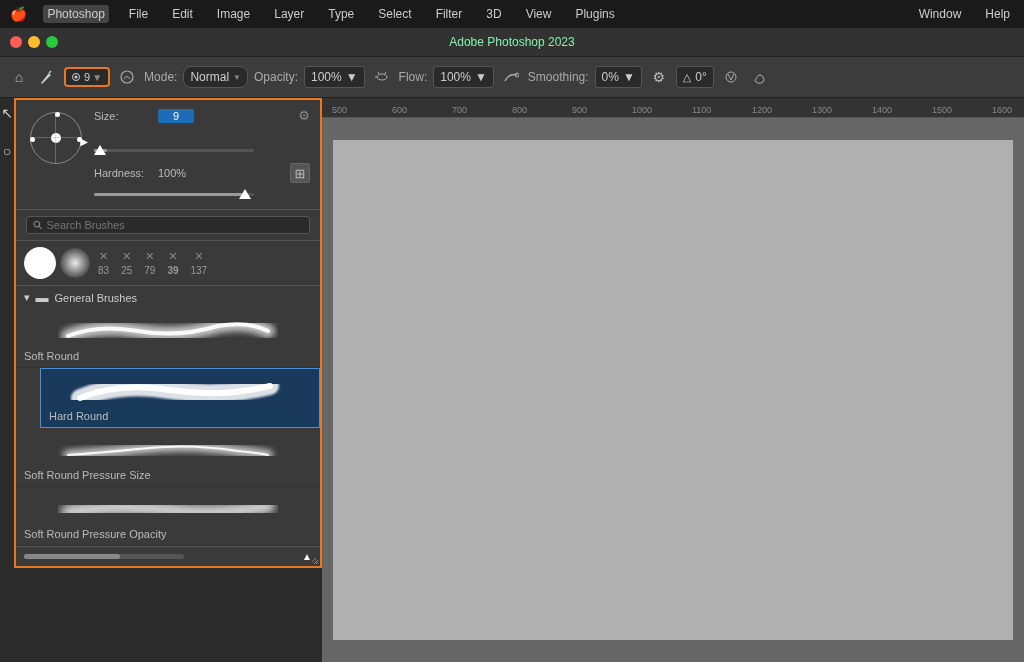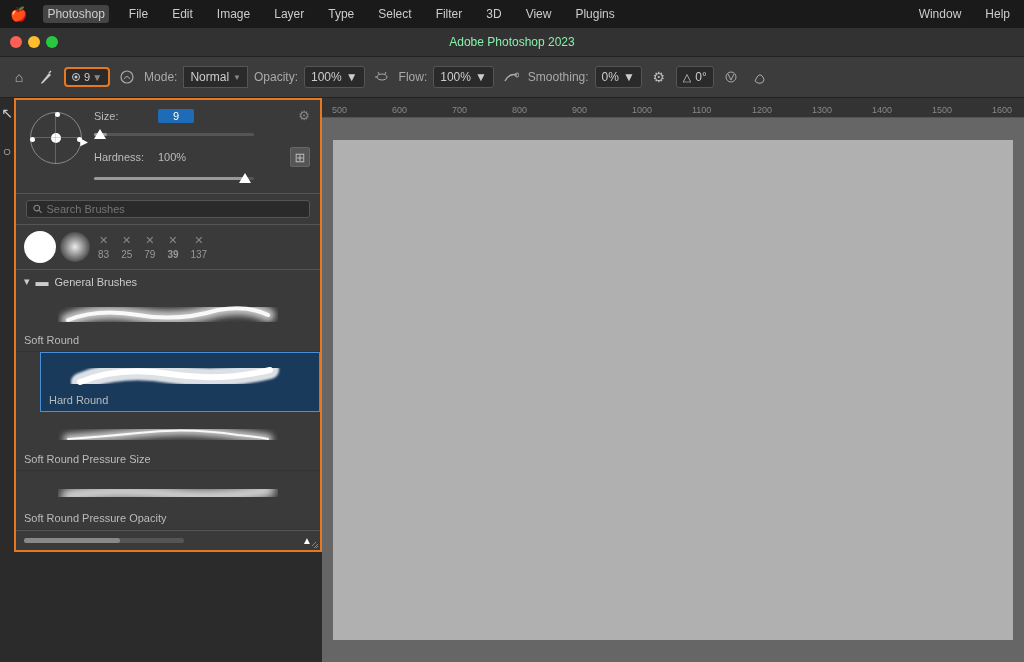--- a/index.html
+++ b/index.html
@@ -131,21 +131,21 @@
     }
     .toolbar-label {
       color: #aaa;
       font-size: 12px;
     }
     .toolbar-dropdown {
       display: flex;
       align-items: center;
       background: #2a2a2a;
       border: 1px solid #555;
-      border-radius: 0;
+      border-radius: 8px;
       padding: 2px 6px;
       gap: 4px;
       cursor: pointer;
       color: #ccc;
       font-size: 12px;
       height: 22px;
     }
     .toolbar-dropdown .arrow {
       font-size: 8px;
       color: #888;
@@ -537,21 +537,21 @@
 
         <div style="position:absolute;top:29px;left:4px;width:5px;height:5px;border-radius:50%;background:white;"></div>
         <div style="position:absolute;top:29px;right:4px;width:5px;height:5px;border-radius:50%;background:white;"></div>
         <div style="position:absolute;top:4px;left:29px;width:5px;height:5px;border-radius:50%;background:white;"></div>
 
         <div style="position:absolute;top:28px;right:-2px;color:white;font-size:10px;">▶</div>
       </div>
 
       <div style="flex:1;">
 
-        <div style="display:flex;align-items:center;gap:6px;margin-bottom:4px;">
+        <div style="display:flex;align-items:center;gap:6px;margin-bottom:20px;">
           <span style="color:#bbb;font-size:11px;width:58px;">Size:</span>
           <input type="text" class="control-input" value="9" style="background: rgb(30, 107, 184); border: none; color: white; font-size: 11px; padding: 1px 4px; width: 36px; text-align: center; border-radius: 2px;">
           <span class="gear-icon-small">⚙</span>
         </div>
 
         <div style="position:relative;height:14px;display:flex;align-items:center;margin-bottom:6px;width:160px;">
           <div style="width:100%;height:3px;background:#555;border-radius:2px;position:relative;">
             <div style="width:8%;height:100%;background:#999;border-radius:2px;"></div>
           </div>
           <div style="width:0;height:0;border-left:6px solid transparent;border-right:6px solid transparent;border-bottom:10px solid white;position:absolute;left:4%;transform:translateX(-50%);cursor:pointer;"></div>

